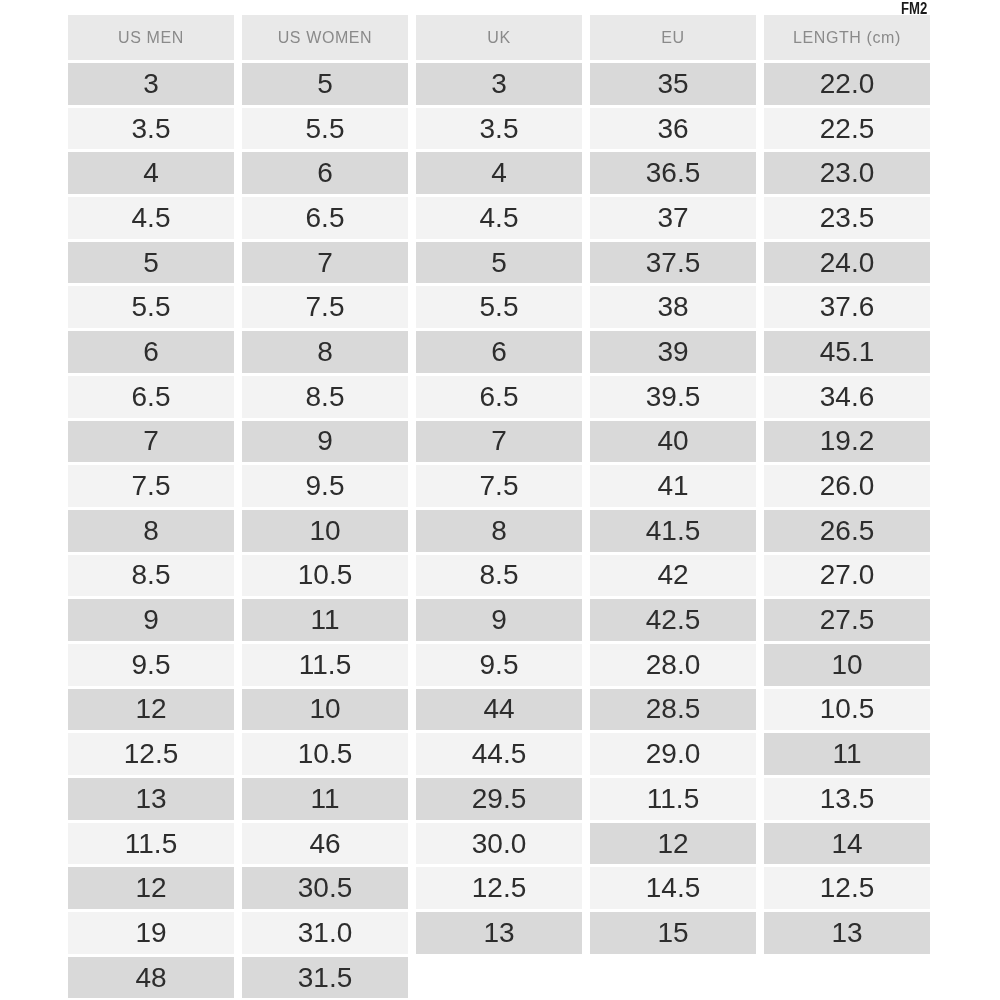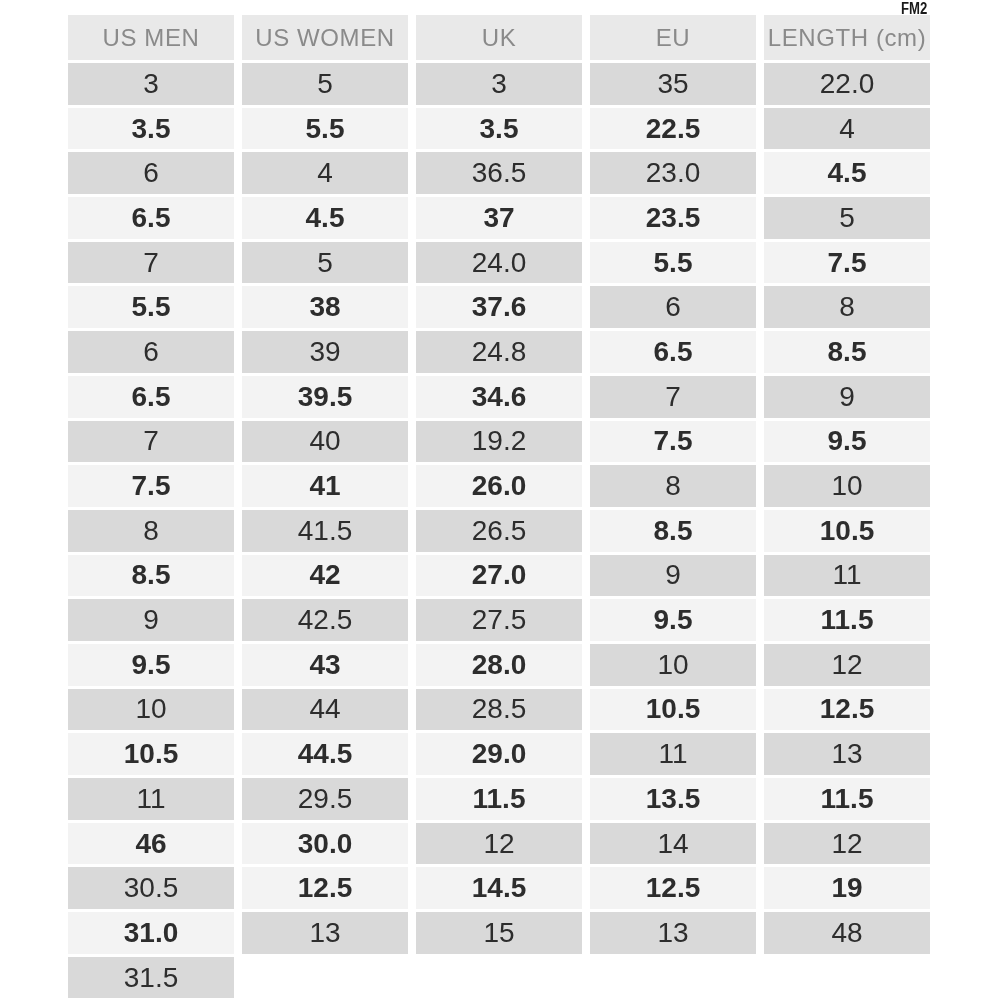--- a/index.html
+++ b/index.html
@@ -43,33 +43,32 @@
   }
   .cell {
     display: flex;
     align-items: center;
     justify-content: center;
     overflow: hidden;
   }
   .cell.hdr {
     background: var(--header-bg);
     color: var(--header-text);
-    font-size: 24px;
+    font-size: 16px;
     letter-spacing: 0.6px;
   }
   .cell.dark {
     background: var(--row-dark);
     color: var(--cell-text);
     font-size: 28px;
   }
   .cell.light {
     background: var(--row-light);
     color: var(--cell-text);
     font-size: 28px;
-    font-weight: bold;
   }
 </style>
 </head>
 <body>
 
 <div class="watermark">FM2</div>
 
 <div class="size-table">
     <div class="cell hdr">US MEN</div>
     <div class="cell hdr">US WOMEN</div>
@@ -77,45 +76,47 @@
     <div class="cell hdr">EU</div>
     <div class="cell hdr">LENGTH (cm)</div>
     <div class="cell dark">3</div>
     <div class="cell dark">5</div>
     <div class="cell dark">3</div>
     <div class="cell dark">35</div>
     <div class="cell dark">22.0</div>
     <div class="cell light">3.5</div>
     <div class="cell light">5.5</div>
     <div class="cell light">3.5</div>
+    <div class="cell light">36</div>
     <div class="cell light">22.5</div>
     <div class="cell dark">4</div>
     <div class="cell dark">6</div>
     <div class="cell dark">4</div>
     <div class="cell dark">36.5</div>
     <div class="cell dark">23.0</div>
     <div class="cell light">4.5</div>
     <div class="cell light">6.5</div>
     <div class="cell light">4.5</div>
     <div class="cell light">37</div>
     <div class="cell light">23.5</div>
     <div class="cell dark">5</div>
     <div class="cell dark">7</div>
     <div class="cell dark">5</div>
+    <div class="cell dark">37.5</div>
     <div class="cell dark">24.0</div>
     <div class="cell light">5.5</div>
     <div class="cell light">7.5</div>
     <div class="cell light">5.5</div>
     <div class="cell light">38</div>
     <div class="cell light">37.6</div>
     <div class="cell dark">6</div>
     <div class="cell dark">8</div>
     <div class="cell dark">6</div>
     <div class="cell dark">39</div>
-    <div class="cell dark">24.8</div>
+    <div class="cell dark">45.1</div>
     <div class="cell light">6.5</div>
     <div class="cell light">8.5</div>
     <div class="cell light">6.5</div>
     <div class="cell light">39.5</div>
     <div class="cell light">34.6</div>
     <div class="cell dark">7</div>
     <div class="cell dark">9</div>
     <div class="cell dark">7</div>
     <div class="cell dark">40</div>
     <div class="cell dark">19.2</div>
@@ -135,21 +136,20 @@
     <div class="cell light">42</div>
     <div class="cell light">27.0</div>
     <div class="cell dark">9</div>
     <div class="cell dark">11</div>
     <div class="cell dark">9</div>
     <div class="cell dark">42.5</div>
     <div class="cell dark">27.5</div>
     <div class="cell light">9.5</div>
     <div class="cell light">11.5</div>
     <div class="cell light">9.5</div>
-    <div class="cell light">43</div>
     <div class="cell light">28.0</div>
     <div class="cell dark">10</div>
     <div class="cell dark">12</div>
     <div class="cell dark">10</div>
     <div class="cell dark">44</div>
     <div class="cell dark">28.5</div>
     <div class="cell light">10.5</div>
     <div class="cell light">12.5</div>
     <div class="cell light">10.5</div>
     <div class="cell light">44.5</div>

